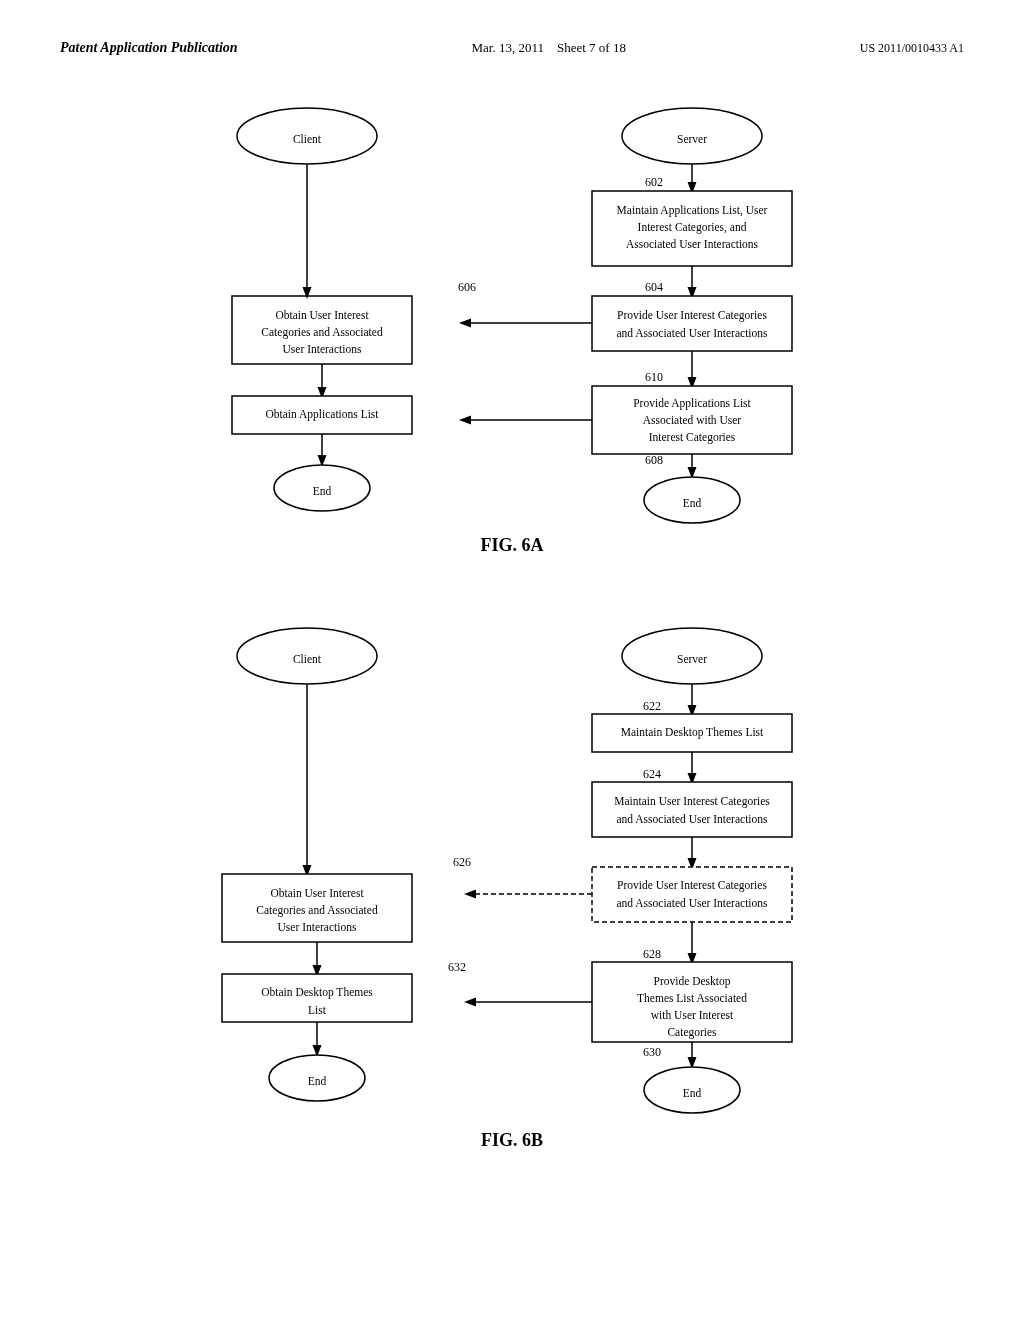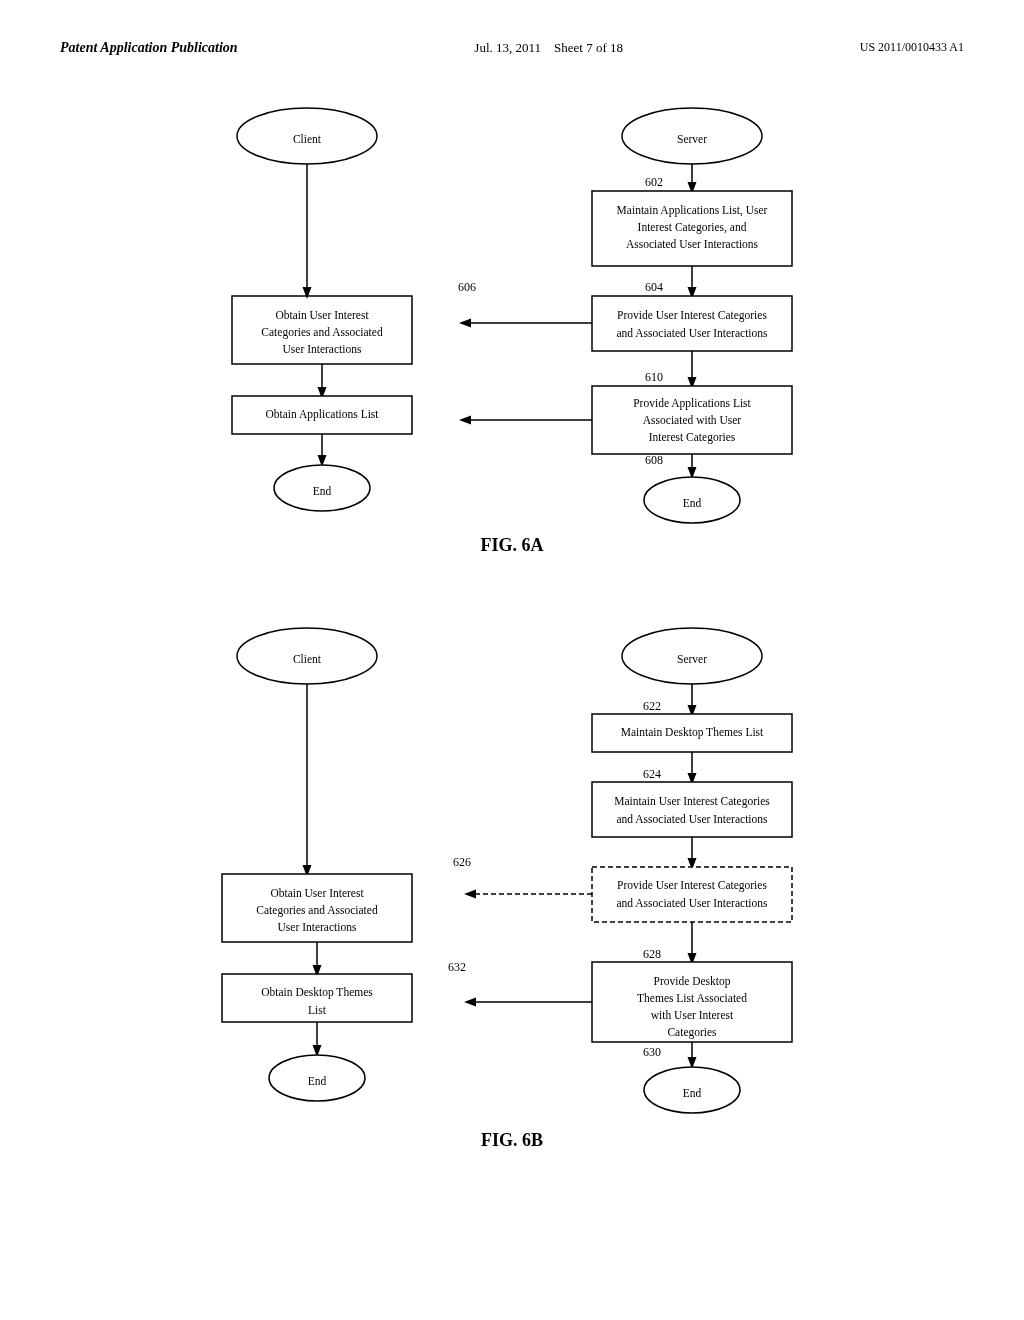--- a/index.html
+++ b/index.html
@@ -16,21 +16,21 @@
       width: 1024px;
       min-height: 1320px;
       padding: 40px 60px;
       position: relative;
     }
 
     
     .header {
       display: flex;
       justify-content: space-between;
-      align-items: flex-start;
+      align-items: flex-end;
       margin-bottom: 14px;
       font-size: 14px;
     }
     .header-left { font-weight: bold; font-style: italic; }
     .header-center { text-align: center; font-size: 13px; }
     .header-right { font-size: 12px; }
 
     
     .diagram-section {
       margin: 30px auto;
@@ -67,21 +67,21 @@
     }
   </style>
 </head>
 <body>
 
 <div class="page">
 
   <div class="header">
     <div class="header-left">Patent Application Publication</div>
     <div class="header-center">
-      <span>Jul. 13, 2011</span>&nbsp;&nbsp;&nbsp;
+      <span>Mar. 13, 2011</span>&nbsp;&nbsp;&nbsp;
       <span>Sheet 7 of 18</span>
     </div>
     <div class="header-right">US 2011/0010433 A1</div>
   </div>
 
   <div class="diagram-section">
     <svg width="800" height="490">
 
       <ellipse cx="195" cy="50" rx="70" ry="28" fill="white" stroke="black" stroke-width="1.5"></ellipse>
       <text x="195" y="50" class="box-label" dy="0.35em">Client</text>

